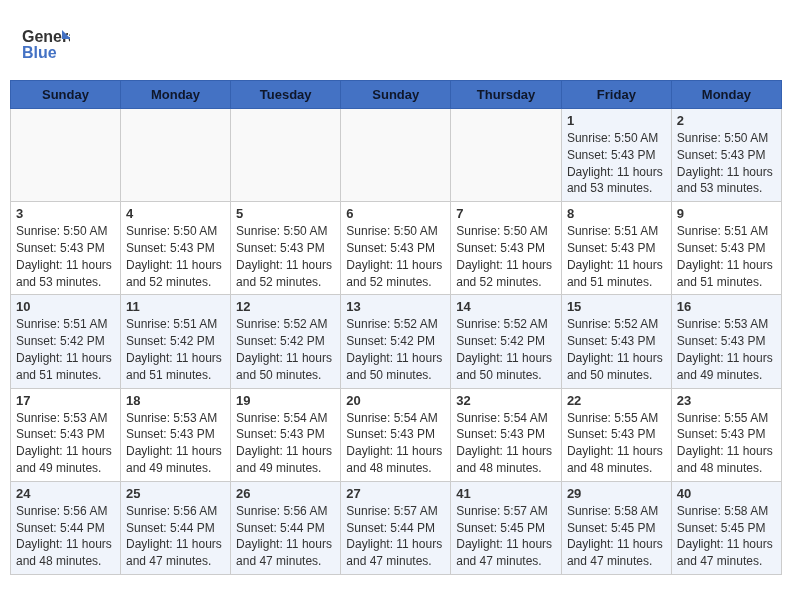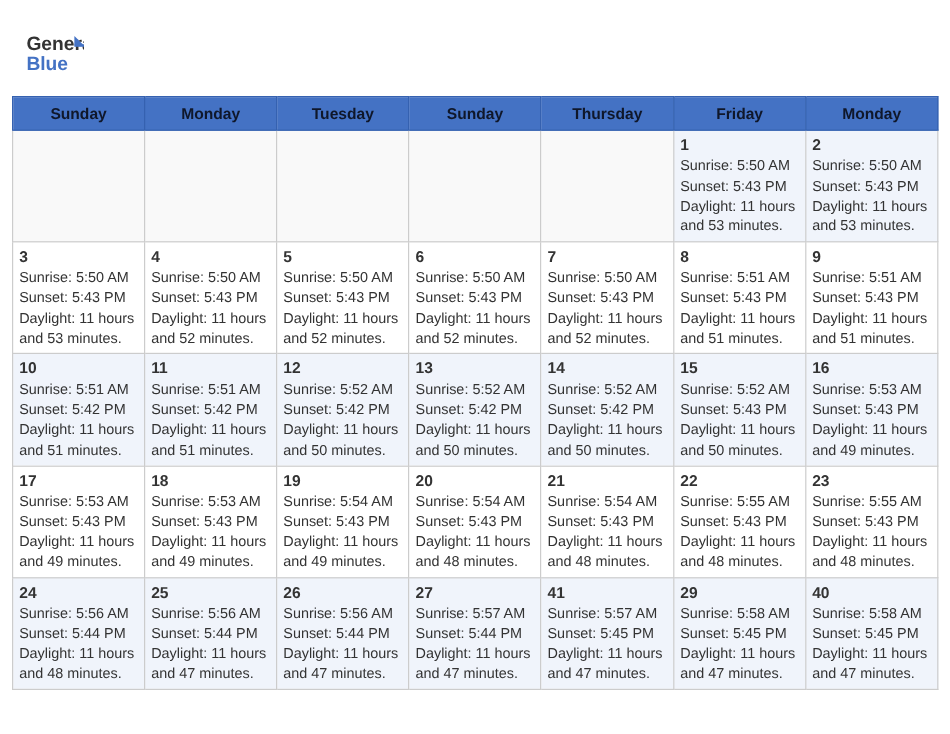--- a/index.html
+++ b/index.html
@@ -254,21 +254,21 @@
 and 49 minutes.</div>
         </td>
         <td>
           <span class="day-number">20</span>
           <div class="day-info" style="white-space: pre-line;">Sunrise: 5:54 AM
 Sunset: 5:43 PM
 Daylight: 11 hours
 and 48 minutes.</div>
         </td>
         <td>
-          <span class="day-number">21</span>
+          <span class="day-number">32</span>
           <div class="day-info" style="white-space: pre-line;">Sunrise: 5:54 AM
 Sunset: 5:43 PM
 Daylight: 11 hours
 and 48 minutes.</div>
         </td>
         <td>
           <span class="day-number">22</span>
           <div class="day-info" style="white-space: pre-line;">Sunrise: 5:55 AM
 Sunset: 5:43 PM
 Daylight: 11 hours

